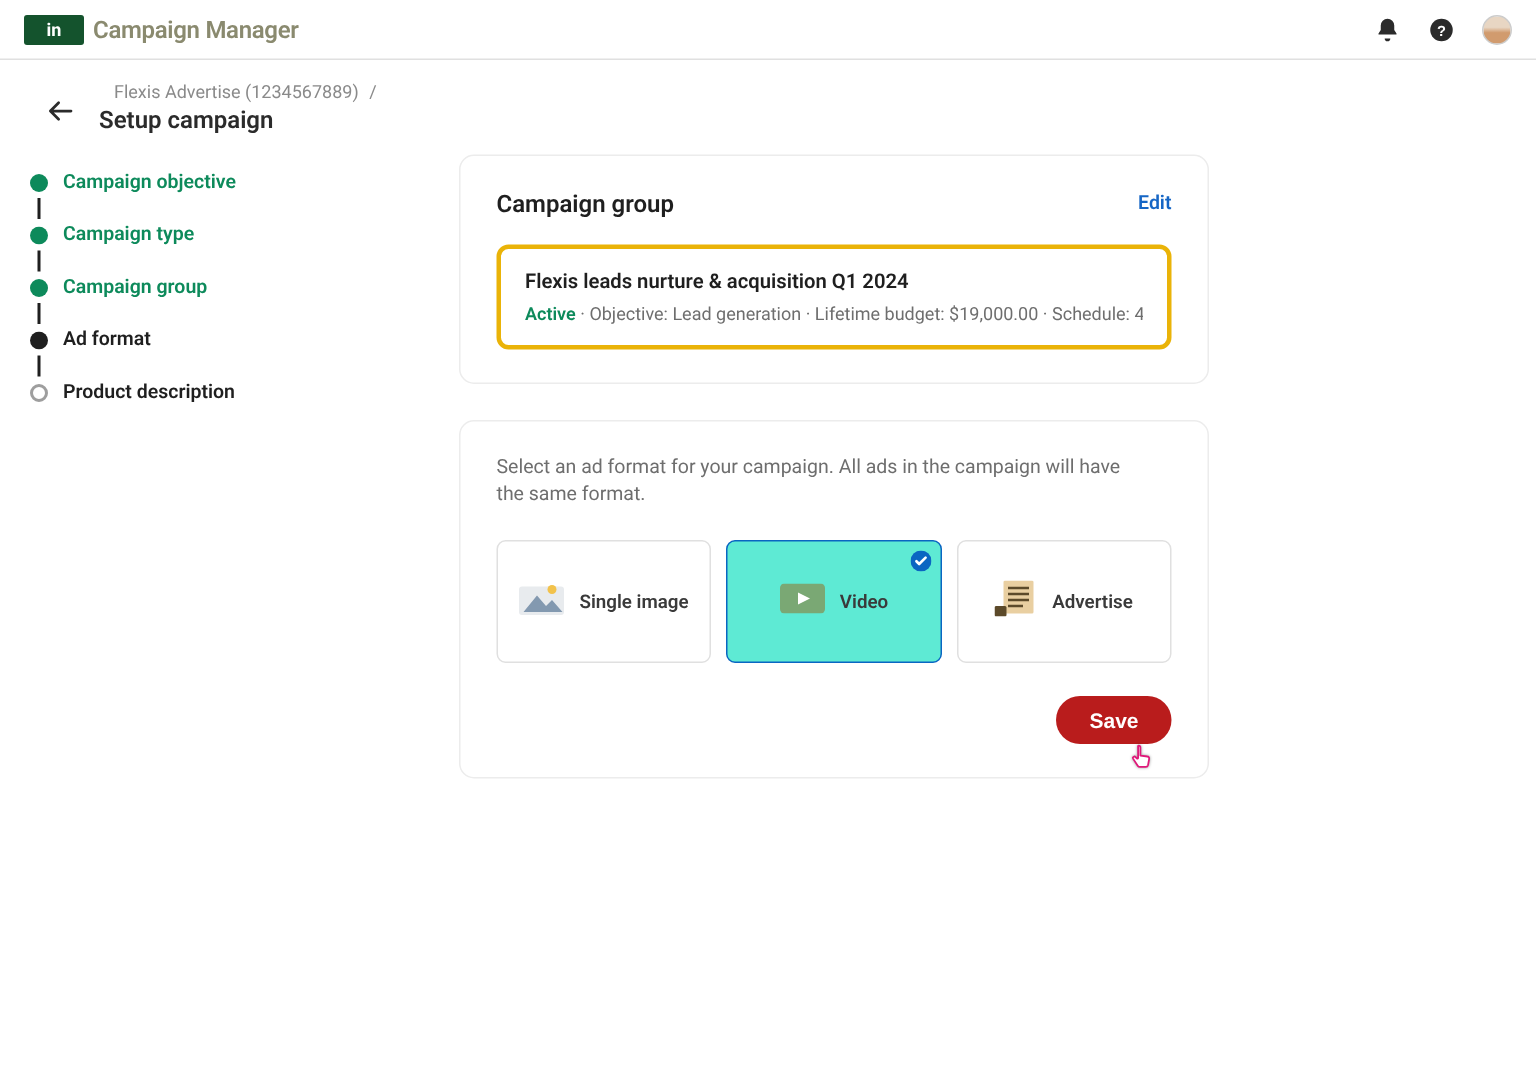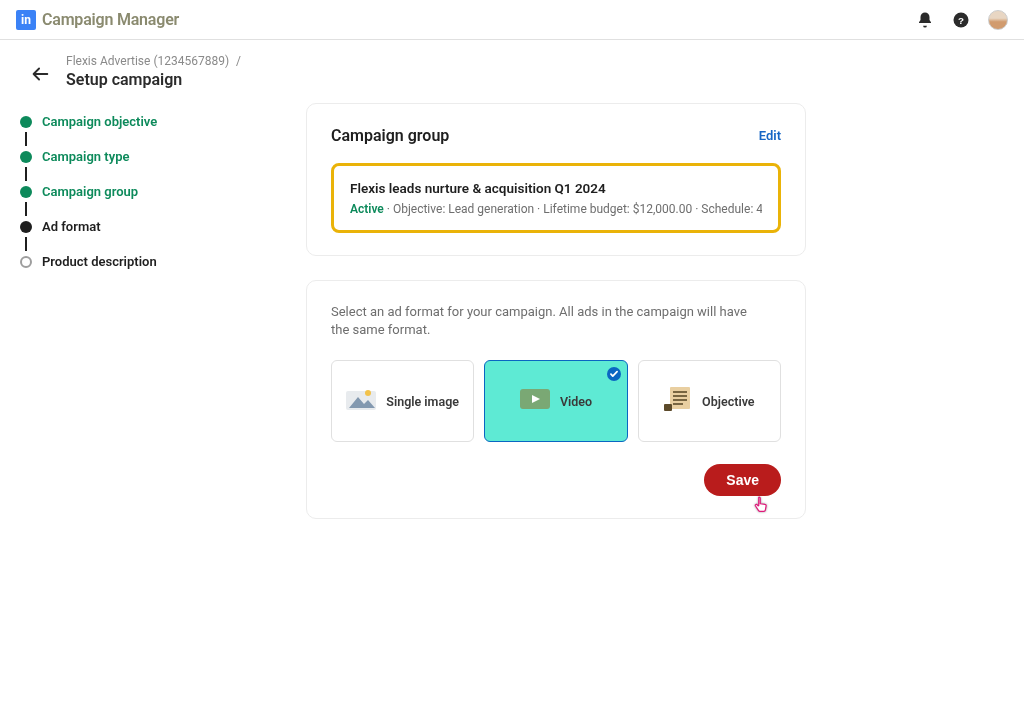--- a/index.html
+++ b/index.html
@@ -15,35 +15,35 @@
   .topnav {
     height: 40px;
     border-bottom: 1px solid #e0e0e0;
     display: flex;
     align-items: center;
     padding: 0 16px;
     justify-content: space-between;
   }
   .brand { display: flex; align-items: center; gap: 6px; }
   .brand-logo {
-    width: 20px; height: 20px; background:#3b82f6; color:#fff;
+    width: 40px; height: 20px; background:#14532d; color:#fff;
     border-radius:2px; display:flex; align-items:center; justify-content:center;
     font-size:12px; font-weight:700;
   }
   .brand-text { font-size:16px; font-weight:600; color:#8a8a6f; letter-spacing:-0.2px; }
   .topnav-right { display:flex; align-items:center; gap:18px; }
   .topnav-icon { width:18px; height:18px; display:flex; align-items:center; justify-content:center; cursor:pointer; }
   .avatar { width:20px; height:20px; border-radius:50%; background:linear-gradient(180deg,#e8d6c3 40%,#d19b6e 60%); border:1px solid #ccc; }
   
   .page-head {
     display:flex; align-items:flex-start; padding: 14px 16px 6px 16px; gap: 14px;
   }
   .back-btn { width:24px; height:24px; display:flex; align-items:center; justify-content:center; cursor:pointer; margin-top:8px; margin-left: 12px; }
   .crumbs { display:flex; flex-direction:column; gap:2px; }
-  .crumb-line { font-size:12px; color:#8a8a8a; }
+  .crumb-line { font-size:12px; color:#8a8a8a;margin-left:10px; }
   .page-title { font-size:16px; font-weight:600; color:#2b2b2b; }
   
   .frame { display:flex; padding: 8px 0 0 20px; }
   
   .stepper { width: 250px; padding-top: 8px; }
   .step { display:flex; align-items:center; gap:10px; position:relative; padding: 3px 0; }
   .step-dot {
     width:12px; height:12px; border-radius:50%; flex-shrink:0;
     border:2px solid transparent;
   }
@@ -172,21 +172,21 @@
         <div class="card-title">Campaign group</div>
         <div class="edit-link">Edit</div>
       </div>
       <div class="group-box">
         <div class="group-name">Flexis leads nurture &amp; acquisition Q1 2024</div>
         <div class="group-meta">
           <span class="status-active">Active</span>
           <span class="sep"> · </span>
           <span>Objective: Lead generation</span>
           <span class="sep"> · </span>
-          <span>Lifetime budget: $12,000.00</span>
+          <span>Lifetime budget: $19,000.00</span>
           <span class="sep"> · </span>
           <span>Schedule: 4/6/2023 to 5/28</span>
         </div>
       </div>
     </div>
 
     <div class="card">
       <div class="section-help">Select an ad format for your campaign. All ads in the campaign will have the same format.</div>
 
       <div class="formats">
@@ -223,21 +223,21 @@
           <div>
             <svg width="28" height="24" viewBox="0 0 28 24">
               <rect x="6" y="0" width="20" height="22" rx="1" fill="#e9cfa1"></rect>
               <line x1="9" y1="5" x2="23" y2="5" stroke="#5c4a2a" stroke-width="1.6"></line>
               <line x1="9" y1="9" x2="23" y2="9" stroke="#5c4a2a" stroke-width="1.6"></line>
               <line x1="9" y1="13" x2="23" y2="13" stroke="#5c4a2a" stroke-width="1.6"></line>
               <line x1="9" y1="17" x2="19" y2="17" stroke="#5c4a2a" stroke-width="1.6"></line>
               <rect x="0" y="17" width="8" height="7" rx="1" fill="#5c4a2a"></rect>
             </svg>
           </div>
-          <div class="fmt-label">Objective</div>
+          <div class="fmt-label">Advertise</div>
 
         </div>
       </div>
 
       <div class="save-row">
         <button class="save-btn">Save</button>
       </div>
     </div>
 
   </div>

